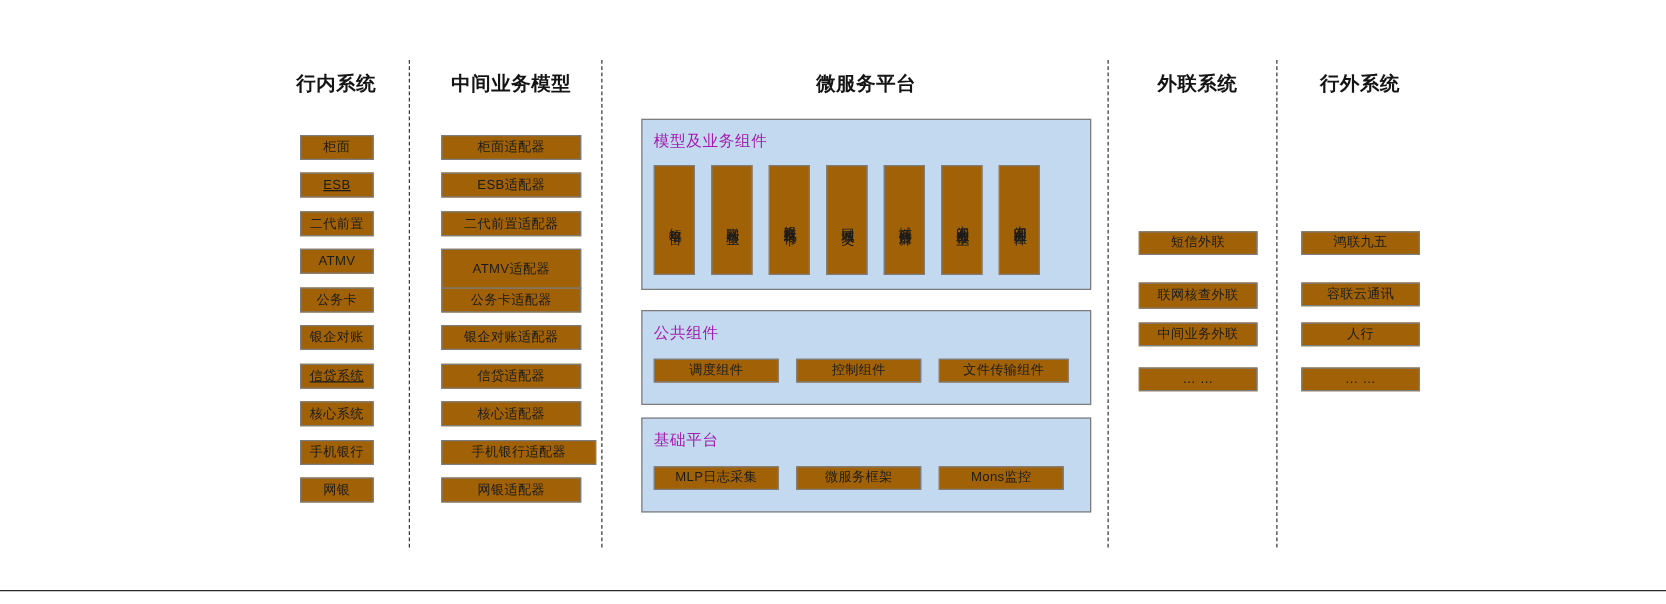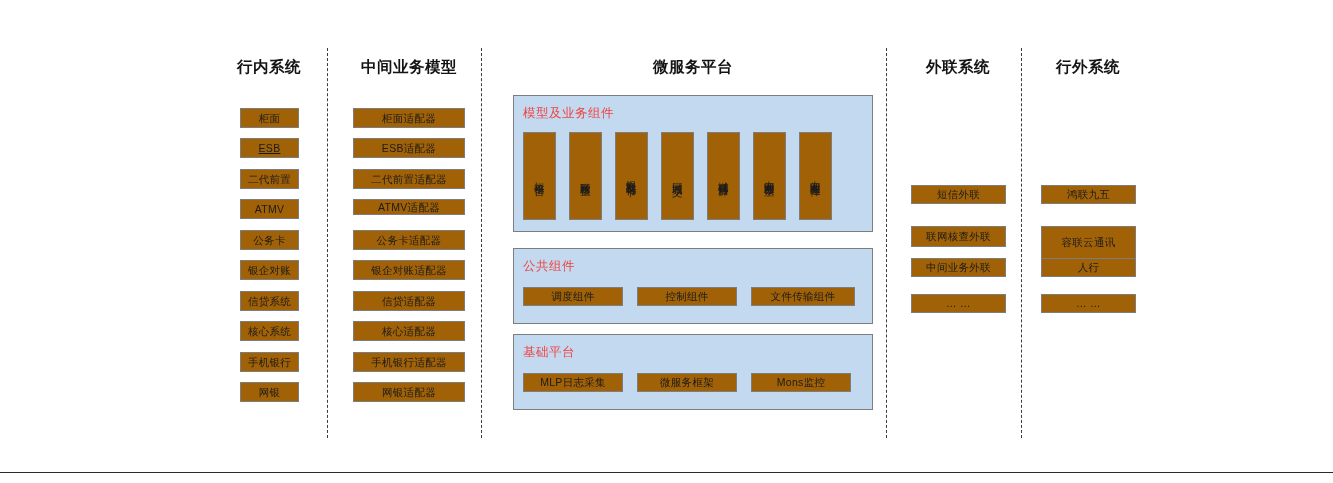--- a/index.html
+++ b/index.html
@@ -30,21 +30,21 @@
     writing-mode:vertical-rl;text-orientation:upright;
     letter-spacing:1.2px;font-size:10.5px;
   }
 
   
   .panel{
     position:absolute;box-sizing:border-box;
     background:#c3d9ef;border:1.1px solid #7d7d7d;
   }
   .panel-label{
-    position:absolute;font-size:12.5px;color:#ef4444;
+    position:absolute;font-size:12.5px;color:#a21caf;
     letter-spacing:.5px;white-space:nowrap;
   }
 
   .bottom-rule{
     position:absolute;left:0;top:472px;width:1333px;
     border-top:1.6px solid #2b2b2b;
   }
 </style>
 </head>
 <body>
@@ -61,34 +61,34 @@
   <div class="col-title" style="left:613px;top:57px;width:160px;">微服务平台</div>
   <div class="col-title" style="left:898px;top:57px;width:120px;">外联系统</div>
   <div class="col-title" style="left:1023px;top:57px;width:130px;">行外系统</div>
 
   <div class="node" style="left:240px;top:108px;width:59px;height:20px;">柜面</div>
   <div class="node" style="left:240px;top:138px;width:59px;height:20px;text-decoration:underline;">ESB</div>
   <div class="node" style="left:240px;top:169px;width:59px;height:20px;">二代前置</div>
   <div class="node" style="left:240px;top:199px;width:59px;height:20px;">ATMV</div>
   <div class="node" style="left:240px;top:230px;width:59px;height:20px;">公务卡</div>
   <div class="node" style="left:240px;top:260px;width:59px;height:20px;">银企对账</div>
-  <div class="node" style="left:240px;top:291px;width:59px;height:20px;">信贷系统</div>
+  <div class="node" style="left:240px;top:291px;width:59px;height:20px;text-decoration:underline;">信贷系统</div>
   <div class="node" style="left:240px;top:321px;width:59px;height:20px;">核心系统</div>
   <div class="node" style="left:240px;top:352px;width:59px;height:20px;text-align:right;">手机银行</div>
   <div class="node" style="left:240px;top:382px;width:59px;height:20px;">网银</div>
 
   <div class="node" style="left:353px;top:108px;width:112px;height:20px;">柜面适配器</div>
   <div class="node" style="left:353px;top:138px;width:112px;height:20px;">ESB适配器</div>
   <div class="node" style="left:353px;top:169px;width:112px;height:20px;">二代前置适配器</div>
-  <div class="node" style="left:353px;top:199px;width:112px;height:16px;">ATMV适配器</div>
+  <div class="node" style="left:353px;top:199px;width:112px;height:32px;">ATMV适配器</div>
   <div class="node" style="left:353px;top:230px;width:112px;height:20px;">公务卡适配器</div>
   <div class="node" style="left:353px;top:260px;width:112px;height:20px;">银企对账适配器</div>
   <div class="node" style="left:353px;top:291px;width:112px;height:20px;">信贷适配器</div>
   <div class="node" style="left:353px;top:321px;width:112px;height:20px;">核心适配器</div>
-  <div class="node" style="left:353px;top:352px;width:112px;height:20px;">手机银行适配器</div>
+  <div class="node" style="left:353px;top:352px;width:124px;height:20px;">手机银行适配器</div>
   <div class="node" style="left:353px;top:382px;width:112px;height:20px;">网银适配器</div>
 
   <div class="panel" style="left:513px;top:95px;width:360px;height:137px;"></div>
   <div class="panel-label" style="left:523px;top:105px;">模型及业务组件</div>
 
   <div class="node vert" style="left:523px;top:132px;width:33px;height:88px;">短信平台</div>
   <div class="node vert" style="left:569px;top:132px;width:33px;height:88px;">联网核查</div>
   <div class="node vert" style="left:615px;top:132px;width:33px;height:88px;">银联及银行卡</div>
   <div class="node vert" style="left:661px;top:132px;width:33px;height:88px;">同城票交</div>
   <div class="node vert" style="left:707px;top:132px;width:33px;height:88px;">城商行清算</div>
@@ -108,18 +108,18 @@
   <div class="node" style="left:523px;top:373px;width:100px;height:19px;">MLP日志采集</div>
   <div class="node" style="left:637px;top:373px;width:100px;height:19px;">微服务框架</div>
   <div class="node" style="left:751px;top:373px;width:100px;height:19px;">Mons监控</div>
 
   <div class="node" style="left:911px;top:185px;width:95px;height:19px;">短信外联</div>
   <div class="node" style="left:911px;top:226px;width:95px;height:21px;">联网核查外联</div>
   <div class="node" style="left:911px;top:258px;width:95px;height:19px;">中间业务外联</div>
   <div class="node" style="left:911px;top:294px;width:95px;height:19px;">… …</div>
 
   <div class="node" style="left:1041px;top:185px;width:95px;height:19px;">鸿联九五</div>
-  <div class="node" style="left:1041px;top:226px;width:95px;height:33px;">容联云通讯</div>
+  <div class="node" style="left:1041px;top:226px;width:95px;height:19px;">容联云通讯</div>
   <div class="node" style="left:1041px;top:258px;width:95px;height:19px;">人行</div>
   <div class="node" style="left:1041px;top:294px;width:95px;height:19px;">… …</div>
 
   <div class="bottom-rule"></div>
 </div>
 
 </body></html>

